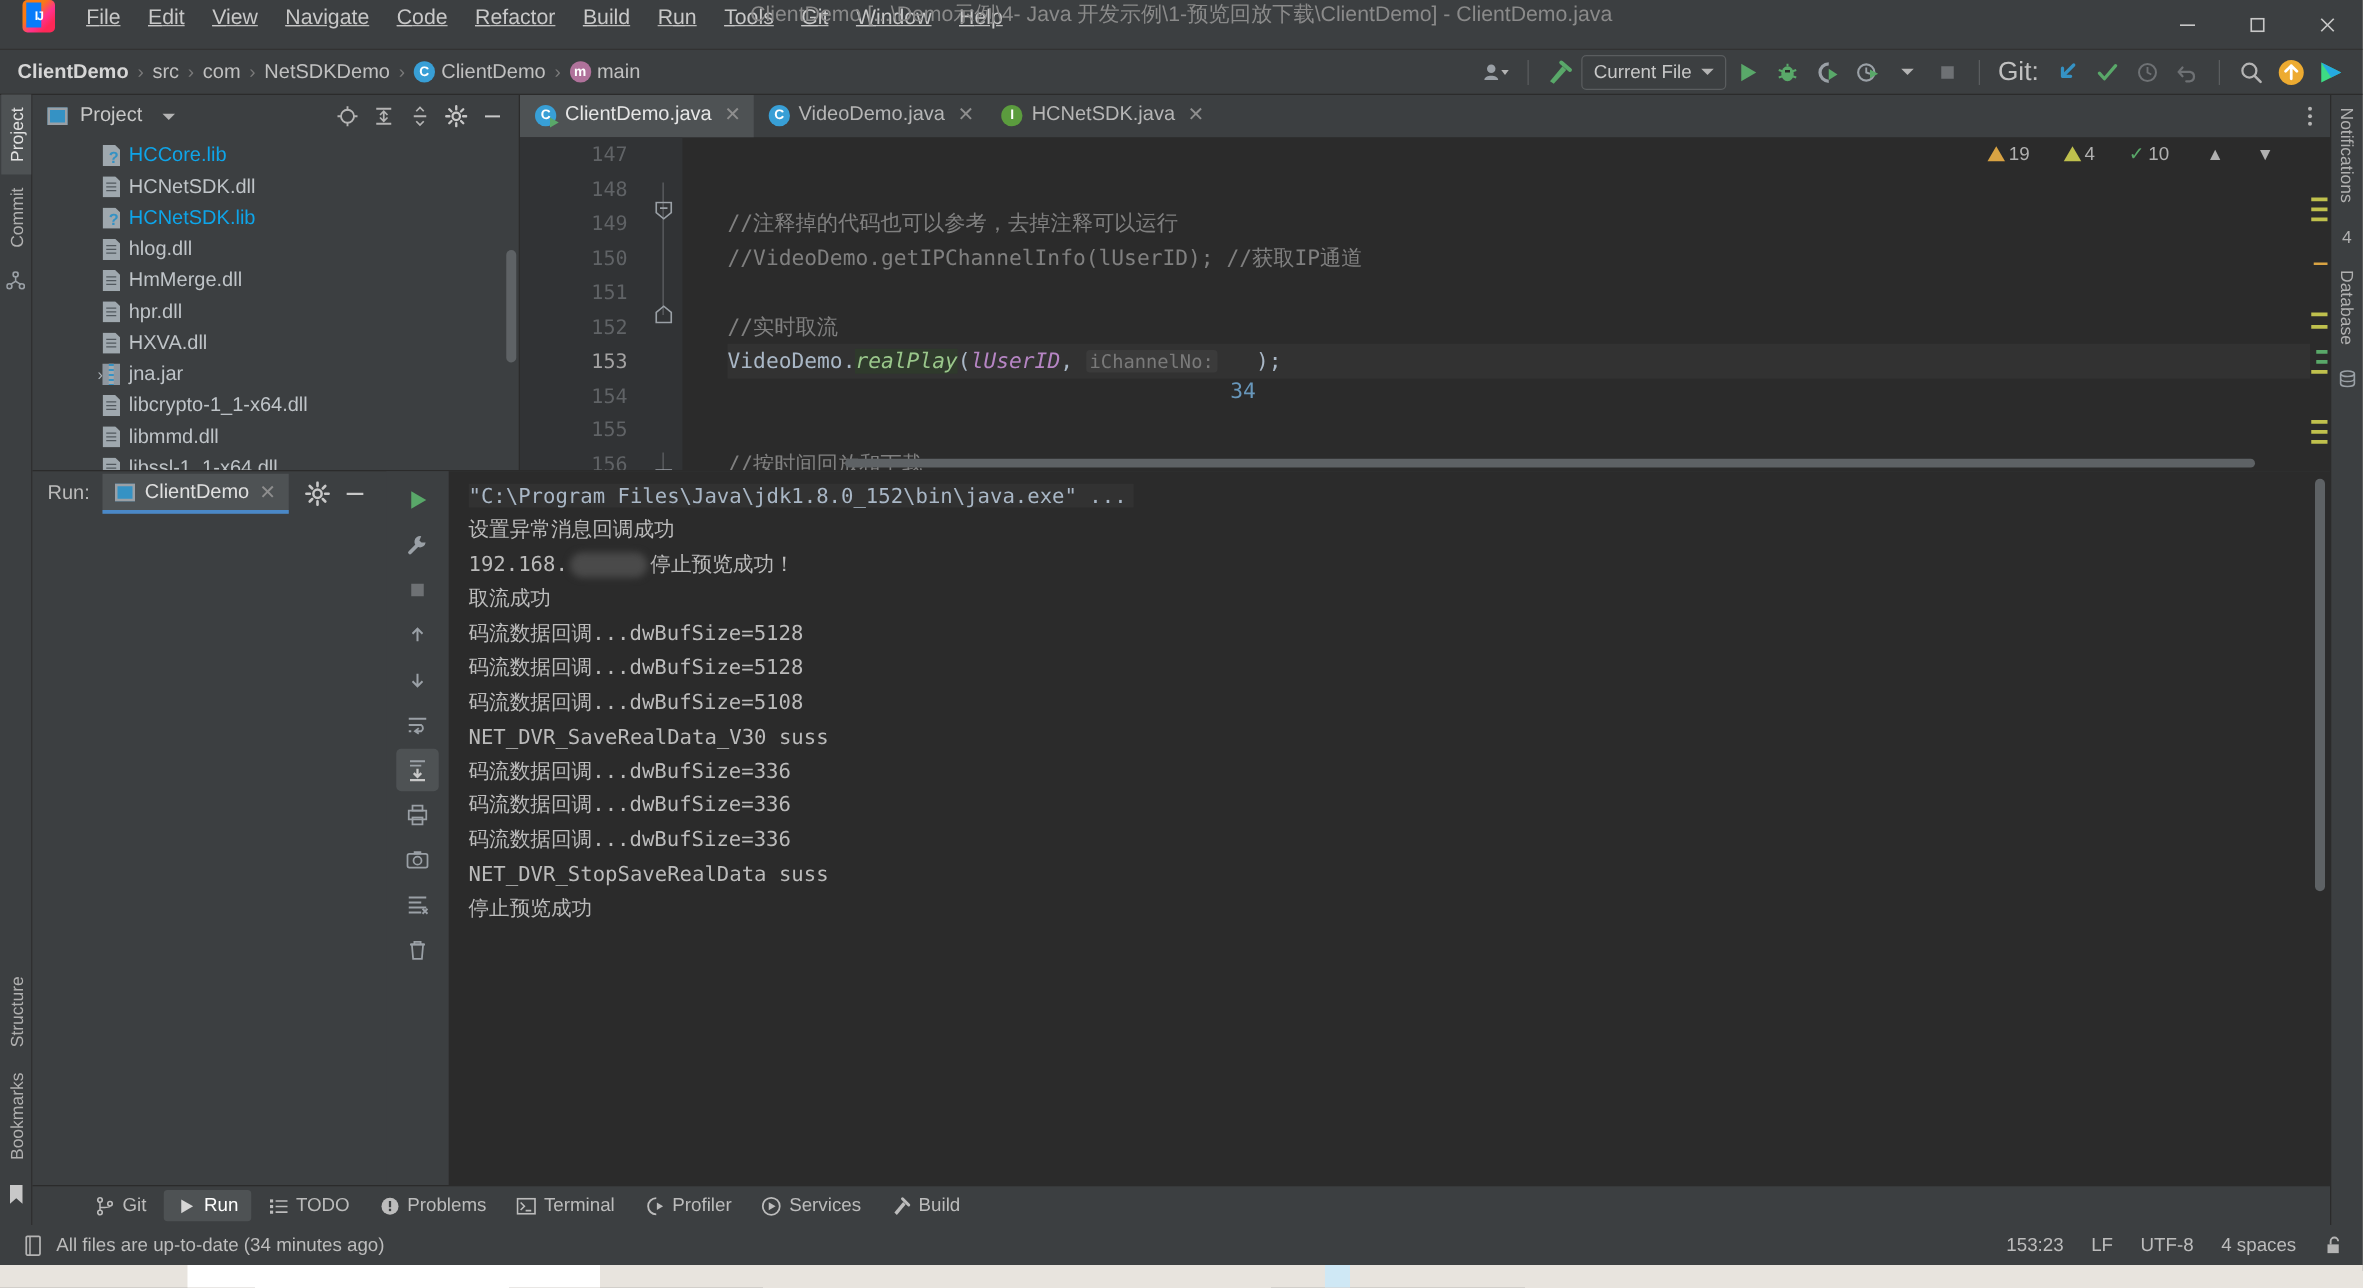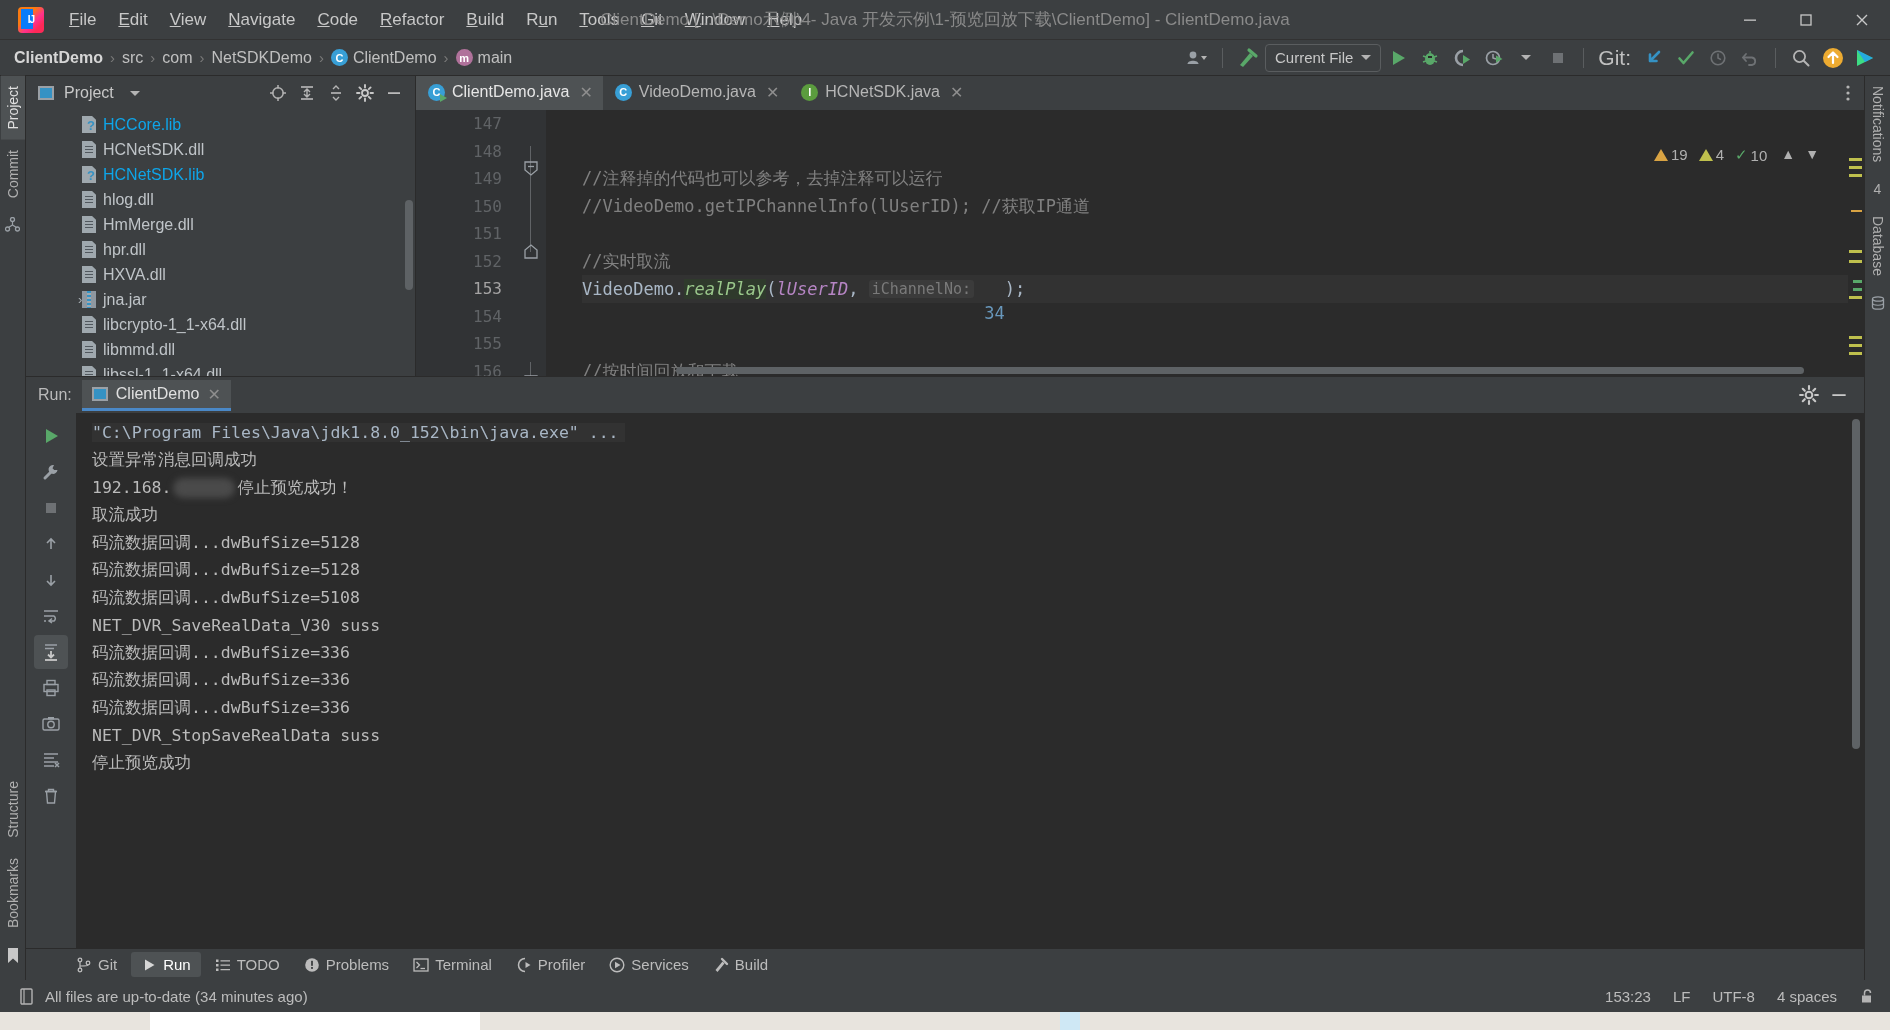--- a/index.html
+++ b/index.html
@@ -13,24 +13,25 @@
     position: absolute; left: 0; top: 0;
     width: 1890px; height: 1012px;
     background: #3c3f41;
     display: flex; flex-direction: column;
     color: #bbbbbb;
   }
 
   
   .titlebar {
     height: 40px; flex: 0 0 40px;
-    display: flex; align-items: center;
+    display: flex; align-items: flex-start;
     background: #3c3f41;
     border-bottom: 1px solid #323232;
     position: relative;
+    text-decoration: underline;
   }
   .ij-logo {
     width: 26px; height: 26px; margin-left: 18px; margin-right: 14px;
     border-radius: 4px; position: relative; flex: none;
     background: linear-gradient(135deg,#f97a12 0%,#f97a12 35%,#ff318c 60%,#fe2857 80%,#fe2857 100%);
     overflow:hidden;
   }
   .ij-logo::before {
     content:""; position:absolute; left:3px; top:2px; width:12px; height:20px;
     background: linear-gradient(180deg,#087cfa,#087cfa);
@@ -166,36 +167,36 @@
   .cls{color:#a9b7c6;}
   .mth{color:#9ac78b;font-style:italic;background:#2f3a2c;}
   .fld{color:#b685c4;font-style:italic;}
   .punct{color:#a9b7c6;}
   .num{color:#6897bb;margin-top:48px;}
   .hint{color:#7a7a7a;background:#3b3b3b;border-radius:3px;padding:0 3px;font-size:15px;}
   .ed-scroll-h{position:absolute;left:130px;right:60px;bottom:2px;height:7px;background:#5e6265;border-radius:4px;}
   .ed-scroll-v{position:absolute;left:108px;top:60px;width:7px;height:90px;background:#4f5355;border-radius:4px;}
 
   
-  .inspect{position:absolute;right:42px;top:4px;display:flex;align-items:flex-start;gap:4px;
-           font-size:15px;color:#b0b0b0;z-index:3;margin-top:32px;}
+  .inspect{position:absolute;right:42px;top:4px;display:flex;align-items:center;gap:20px;
+           font-size:15px;color:#b0b0b0;z-index:3;}
   .ins-item{display:flex;align-items:center;gap:3px;margin-right:7px;}
   .tri-warn{width:0;height:0;border-left:7px solid transparent;border-right:7px solid transparent;
             border-bottom:12px solid #d9a343;}
   .tri-warn2{width:0;height:0;border-left:7px solid transparent;border-right:7px solid transparent;
             border-bottom:12px solid #bfc04d;}
   .chk-mark{color:#59a869;font-size:15px;}
   .ins-arrow{color:#b0b0b0;font-size:14px;padding:0 3px;}
 
   
   .markerbar{position:absolute;right:0;top:0;bottom:0;width:16px;background:#2b2b2b;}
   .mk{position:absolute;right:2px;width:11px;height:2px;}
 
   
-  .runwin{flex:1 1 auto;display:flex;flex-direction:column;min-height:0;background:#3c3f41;border-top:1px solid #2b2b2b;}
+  .runwin{flex:1 1 auto;display:flex;flex-direction:row;min-height:0;background:#3c3f41;border-top:1px solid #2b2b2b;}
   .run-head{height:36px;flex:none;display:flex;align-items:center;padding-left:12px;gap:10px;}
   .run-label{font-size:16px;color:#bbbbbb;}
   .run-tab{display:flex;align-items:center;gap:8px;padding:5px 10px 4px;background:#4e5254;
            border-bottom:3px solid #4a88c7;font-size:16px;color:#e0e0e0;}
   .run-tab .x{color:#8e8e8e;}
   .run-head-right{margin-left:auto;display:flex;align-items:center;gap:4px;padding-right:12px;}
   .run-body{flex:1 1 auto;display:flex;min-height:0;}
   .run-side{width:50px;flex:none;background:#3c3f41;display:flex;flex-direction:column;align-items:center;padding-top:6px;}
   .rsbtn{width:34px;height:34px;display:flex;align-items:center;justify-content:center;border-radius:4px;margin-bottom:2px;}
   .rsbtn.sel{background:#4e5254;}

